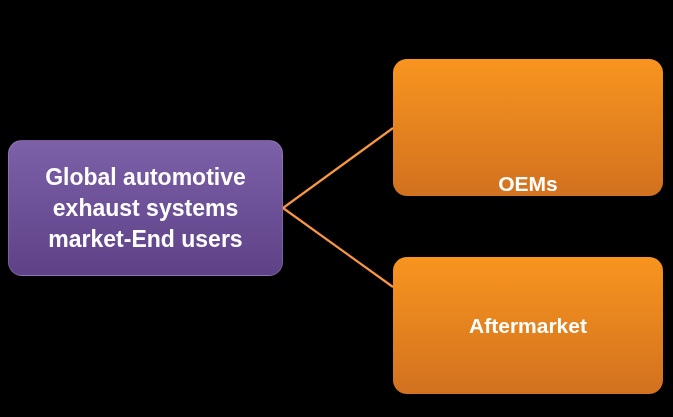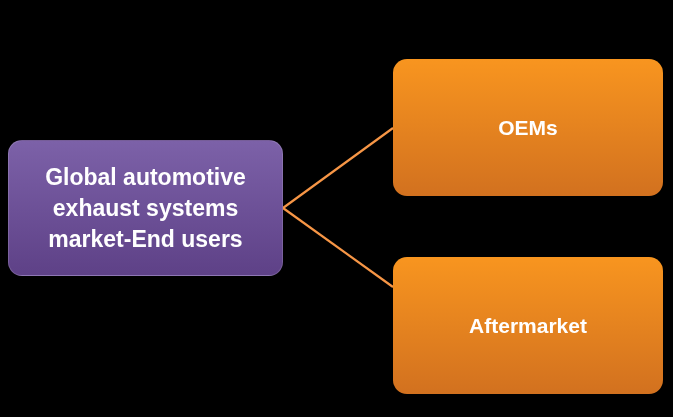--- a/index.html
+++ b/index.html
@@ -33,21 +33,21 @@
     background:linear-gradient(to bottom,var(--root-gradient-top),var(--root-gradient-bottom));
     border:1px solid rgba(255,255,255,0.15);
     font-size:23px;line-height:31px;
   }
   .root-node .label{width:244px;}
   .child-node{
     left:393px;width:270px;height:137px;
     background:linear-gradient(to bottom,var(--child-gradient-top),var(--child-gradient-bottom));
     font-size:21px;
   }
-  .child-oems{top:59px;}
+  .child-oems{top:59px;align-items:flex-end;}
   .child-aftermarket{top:219px;margin-top:38px;}
   .lines{
     position:absolute;left:0;top:0;width:673px;height:417px;
     pointer-events:none;
   }
   .lines line{stroke:var(--connector);stroke-width:2.2;}
 </style>
 </head>
 <body>
 

